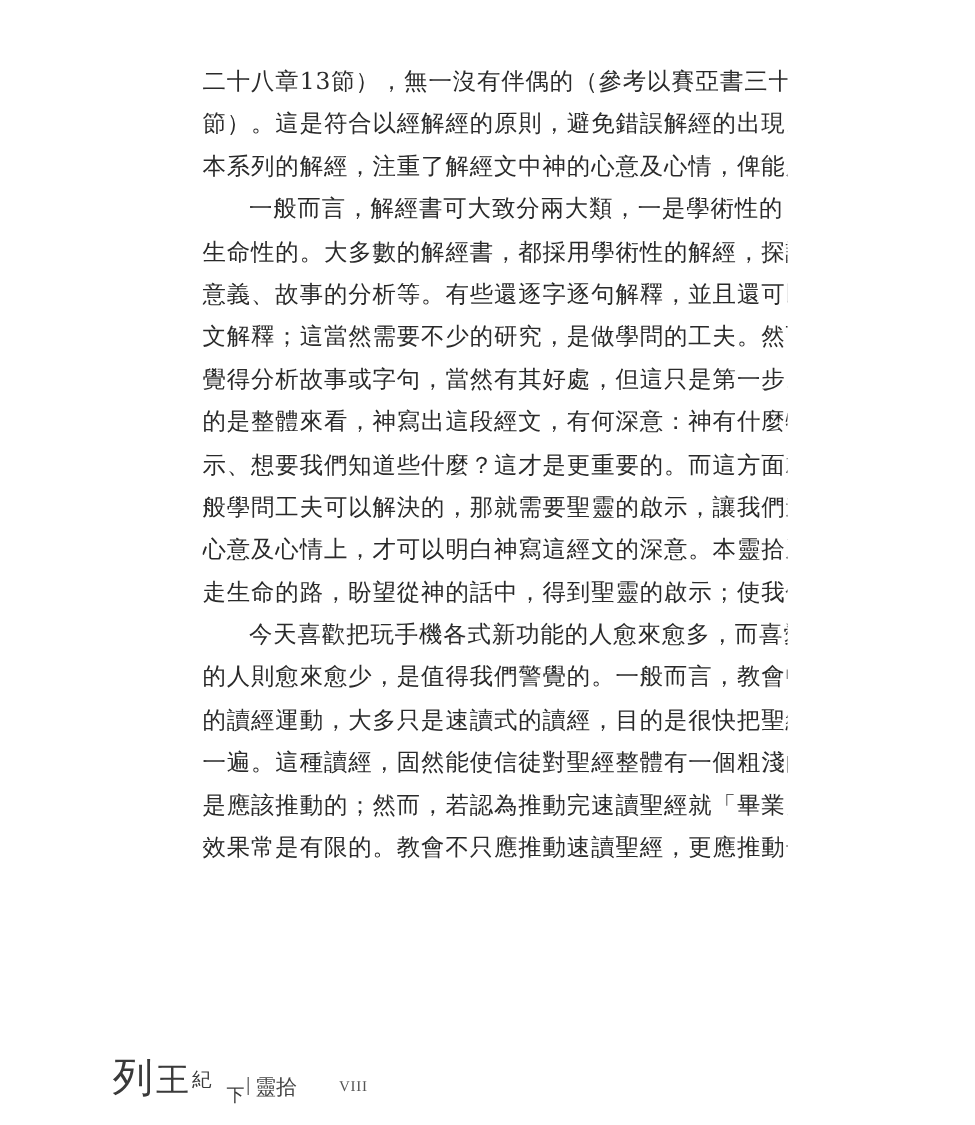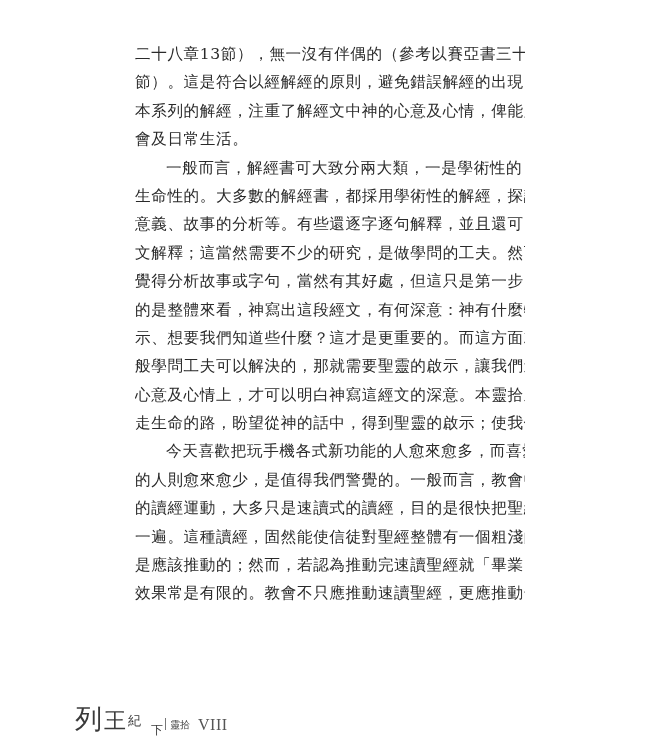--- a/index.html
+++ b/index.html
@@ -83,47 +83,46 @@
     left: 10px;
   }
   .footer .sep {
     display: inline-block;
     width: 1px;
     height: 12px;
     background: #777;
     margin: 0 4px 4px 12px;
   }
   .footer .series {
-    font-size: 10px;
+    font-size: 14px;
     line-height: 12px;
     margin-bottom: 3px;
     color: #444;
   }
   .footer .pageno {
-    font-size: 16px;
+    font-size: 10px;
     line-height: 12px;
-    margin-left: 8px;
+    margin-left: 28px;
     margin-bottom: 3px;
     font-family: "Liberation Serif", serif;
     color: #555;
     letter-spacing: 0.5px;
   }
 </style>
 </head>
 <body>
 
 <div class="page">
 
   <div class="body-text">
 
     <div class="para">
       <div class="line">二十八章13節），無一沒有伴偶的（參考以賽亞書三十四章16</div>
       <div class="line">節）。這是符合以經解經的原則，避免錯誤解經的出現。同時，</div>
       <div class="line">本系列的解經，注重了解經文中神的心意及心情，俾能應用於教</div>
-      <div class="line last">會及日常生活。</div>
     </div>
 
     <div class="para">
       <div class="line indent">一般而言，解經書可大致分兩大類，一是學術性的，二是</div>
       <div class="line">生命性的。大多數的解經書，都採用學術性的解經，探討原文的</div>
       <div class="line">意義、故事的分析等。有些還逐字逐句解釋，並且還可以加入原</div>
       <div class="line">文解釋；這當然需要不少的研究，是做學問的工夫。然而，筆者</div>
       <div class="line">覺得分析故事或字句，當然有其好處，但這只是第一步。更重要</div>
       <div class="line">的是整體來看，神寫出這段經文，有何深意：神有什麼特別的啟</div>
       <div class="line">示、想要我們知道些什麼？這才是更重要的。而這方面就不是一</div>

